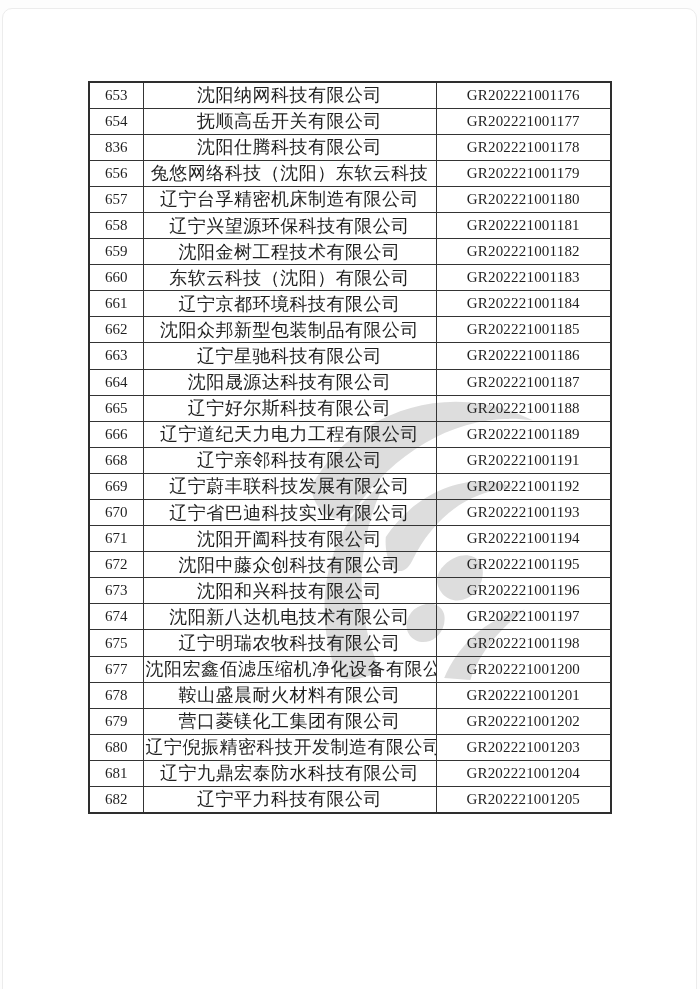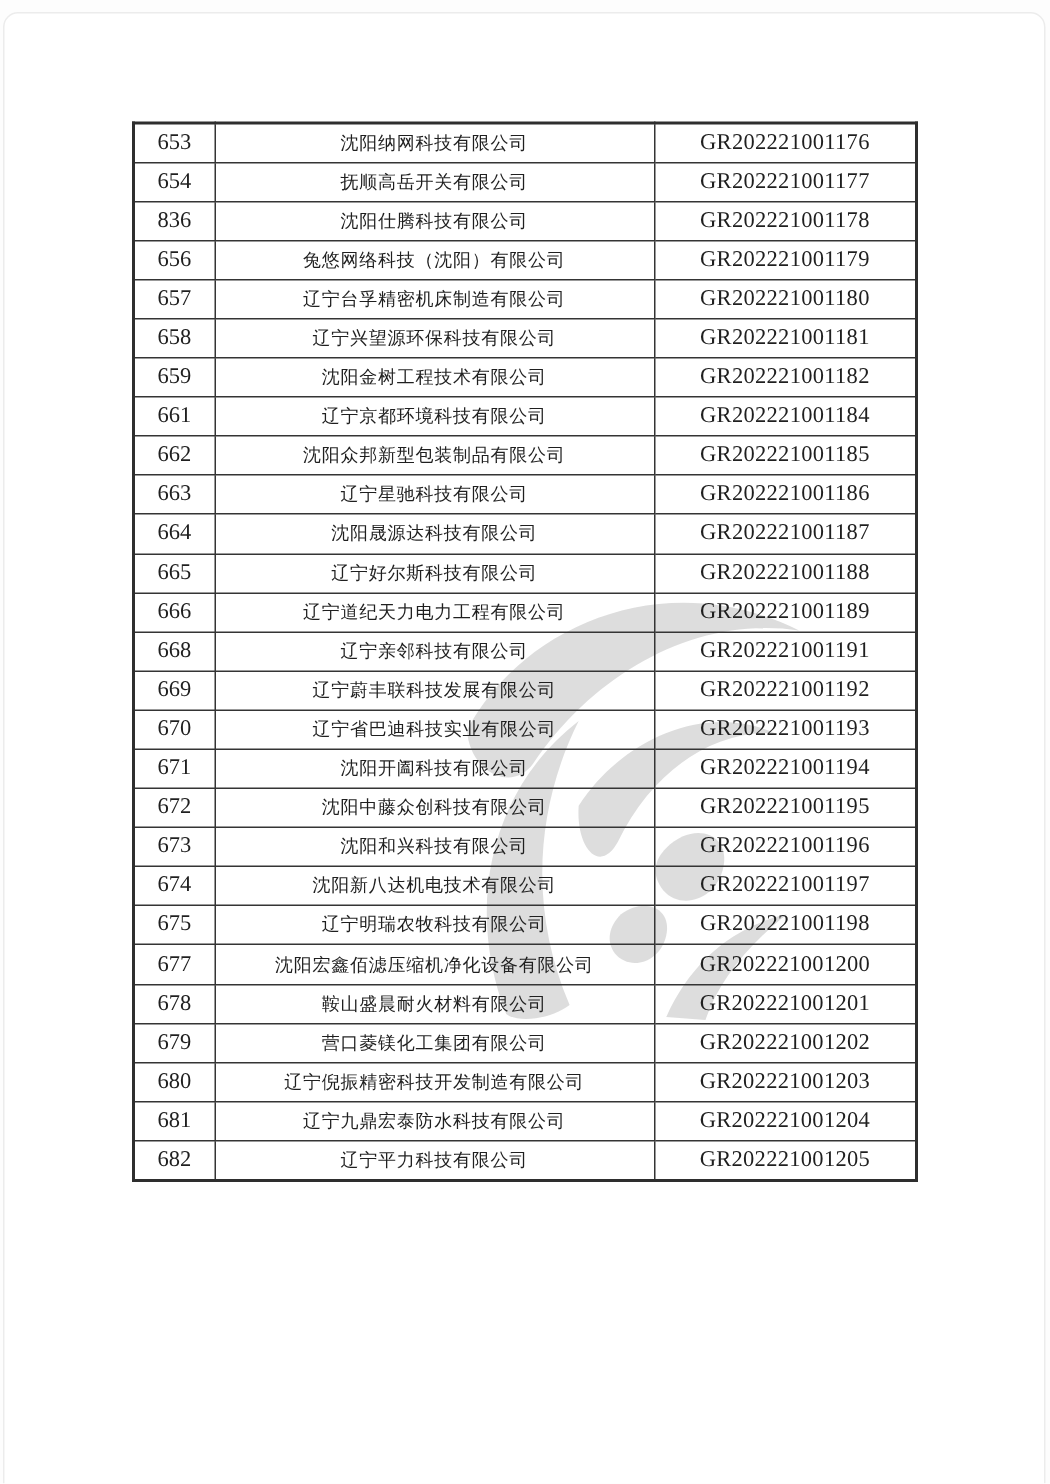--- a/index.html
+++ b/index.html
@@ -49,21 +49,21 @@
     padding: 0 2px;
     text-align: center;
     vertical-align: middle;
     color: #1f1f1f;
     overflow: hidden;
     white-space: nowrap;
   }
   table.roster { border: 2px solid #2e2e2e; }
 
   td.cell-no   { font-size: 15px; font-family: "Liberation Serif", serif; }
-  td.cell-name { font-size: 12px; font-family: "Liberation Serif", "DejaVu Serif", serif; letter-spacing: 0.5px; }
+  td.cell-name { font-size: 18px; font-family: "Liberation Serif", "DejaVu Serif", serif; letter-spacing: 0.5px; }
   td.cell-code { font-size: 15px; font-family: "Liberation Serif", serif; letter-spacing: 0.2px; margin-top: 13px; }
 </style>
 </head>
 <body>
 
 <div class="canvas">
 
   <div class="page-card"></div>
 
   <div class="watermark">
@@ -99,21 +99,21 @@
   </tr>
 
   <tr>
     <td class="cell-no">836</td>
     <td class="cell-name">沈阳仕腾科技有限公司</td>
     <td class="cell-code">GR202221001178</td>
   </tr>
 
   <tr>
     <td class="cell-no">656</td>
-    <td class="cell-name">兔悠网络科技（沈阳）有限公司</td>
+    <td class="cell-name">兔悠网络科技（沈阳）东软云科技</td>
     <td class="cell-code">GR202221001179</td>
   </tr>
 
   <tr>
     <td class="cell-no">657</td>
     <td class="cell-name">辽宁台孚精密机床制造有限公司</td>
     <td class="cell-code">GR202221001180</td>
   </tr>
 
   <tr>
@@ -121,20 +121,25 @@
     <td class="cell-name">辽宁兴望源环保科技有限公司</td>
     <td class="cell-code">GR202221001181</td>
   </tr>
 
   <tr>
     <td class="cell-no">659</td>
     <td class="cell-name">沈阳金树工程技术有限公司</td>
     <td class="cell-code">GR202221001182</td>
   </tr>
 
+  <tr>
+    <td class="cell-no">660</td>
+    <td class="cell-name">东软云科技（沈阳）有限公司</td>
+    <td class="cell-code">GR202221001183</td>
+  </tr>
 
   <tr>
     <td class="cell-no">661</td>
     <td class="cell-name">辽宁京都环境科技有限公司</td>
     <td class="cell-code">GR202221001184</td>
   </tr>
 
   <tr>
     <td class="cell-no">662</td>
     <td class="cell-name">沈阳众邦新型包装制品有限公司</td>

